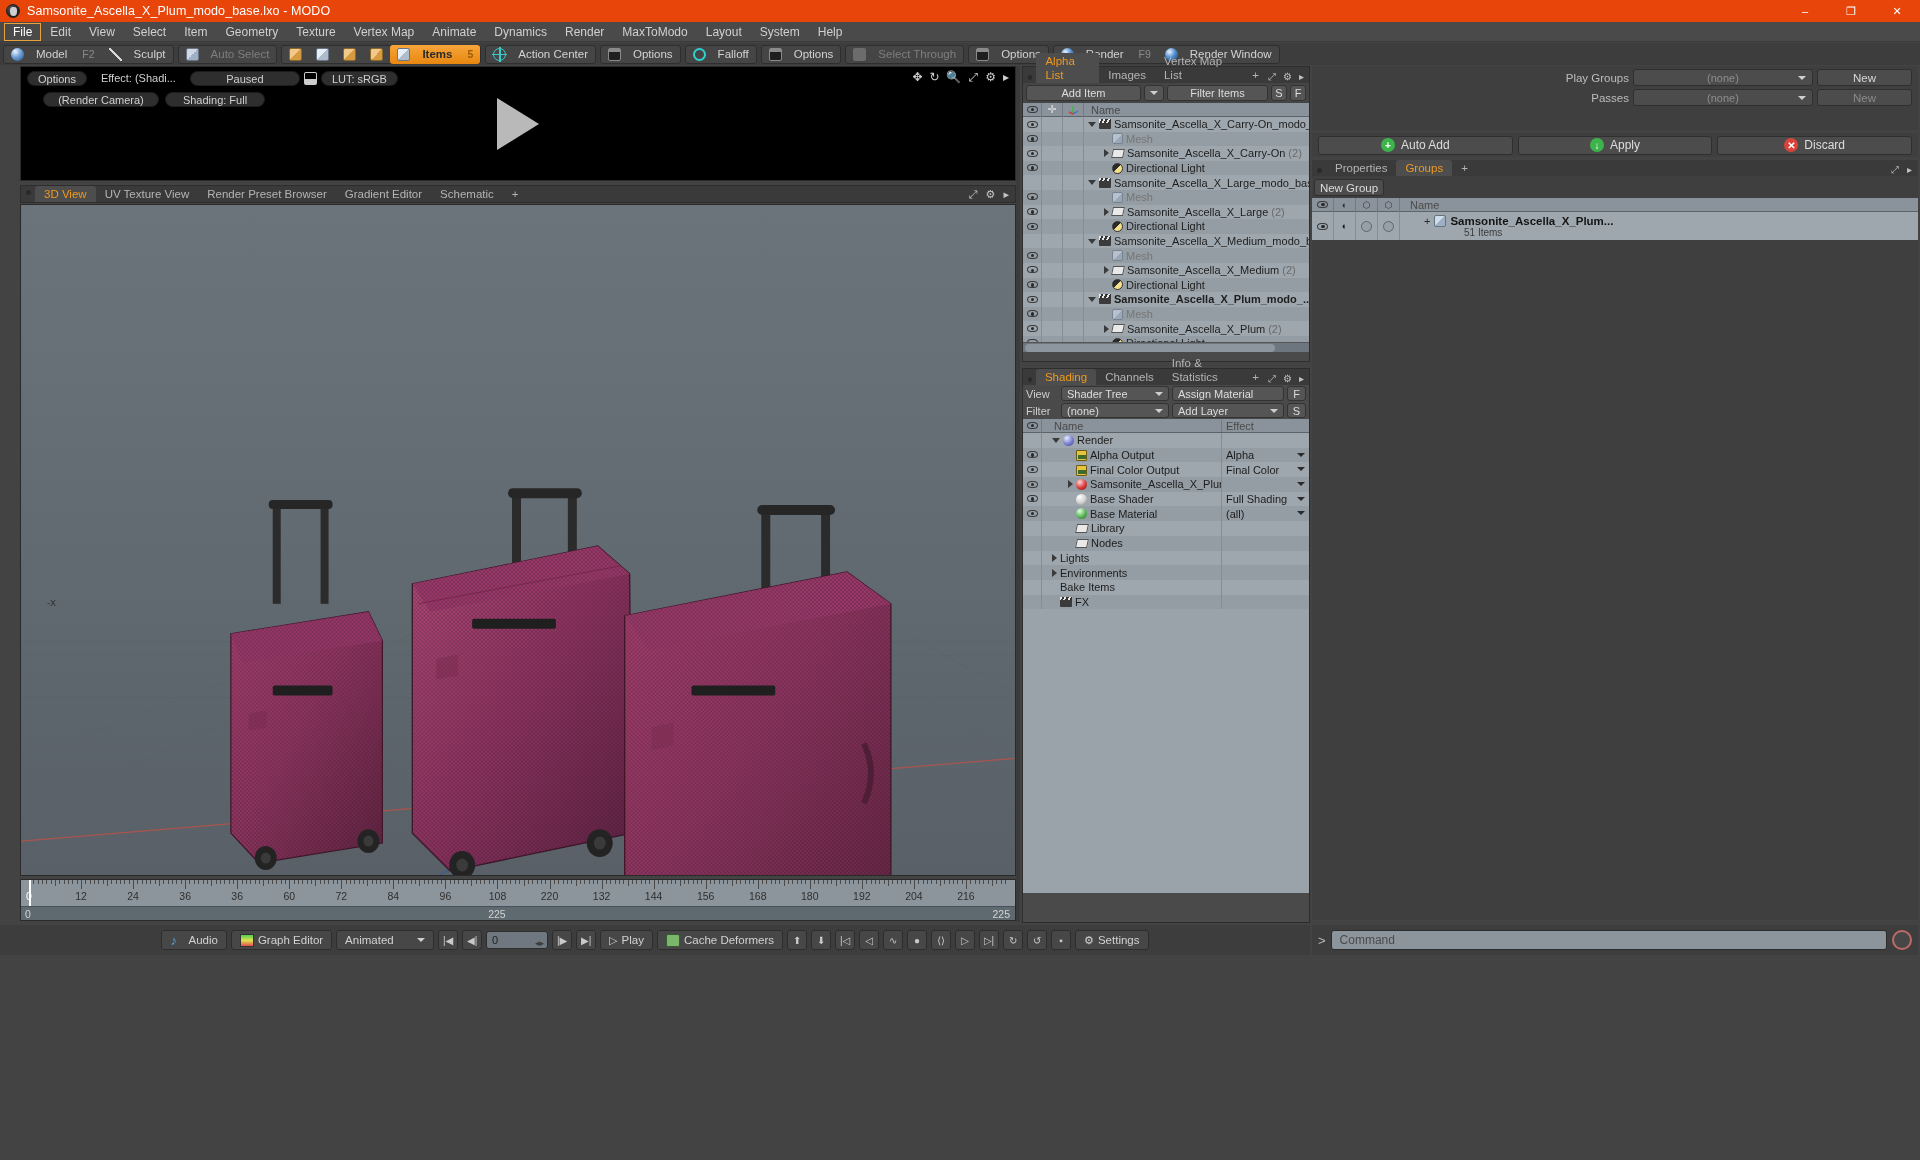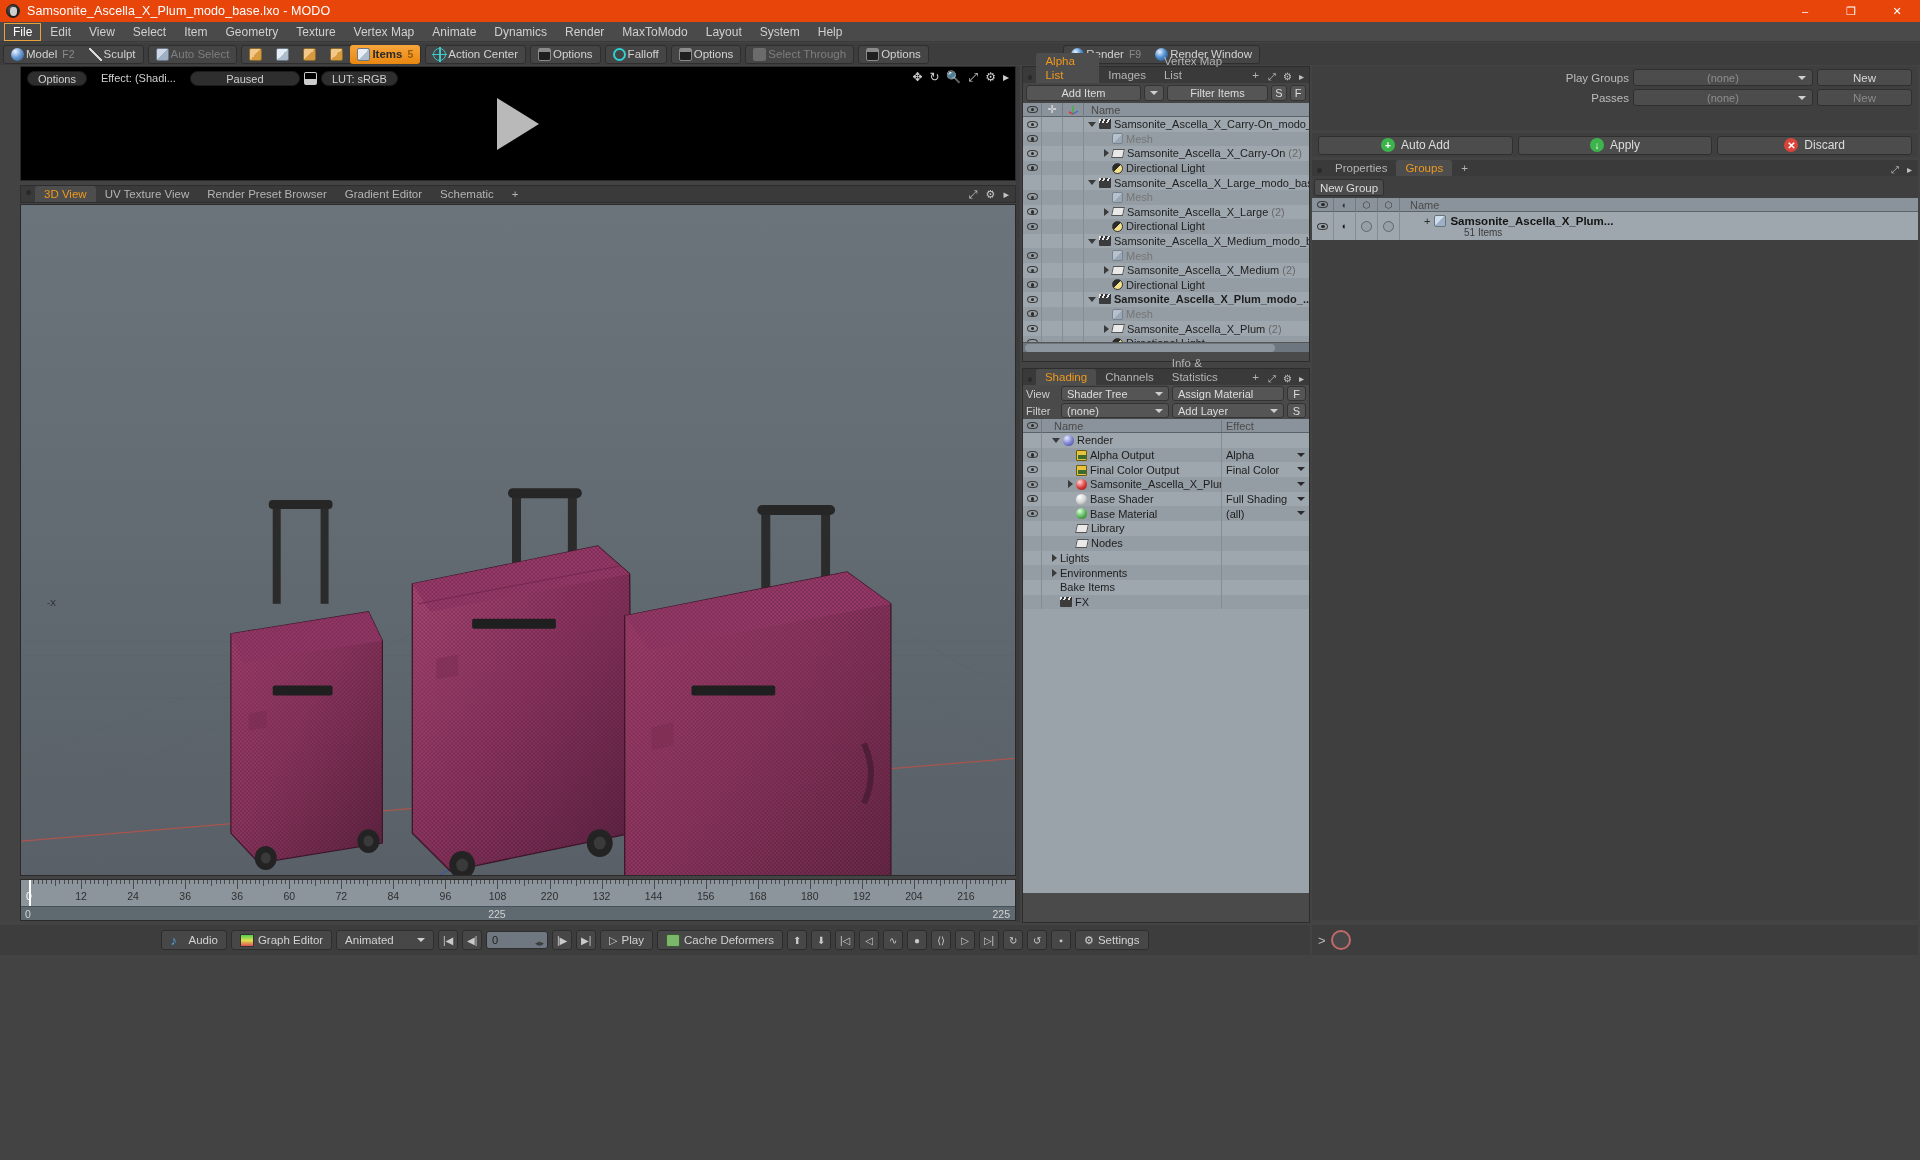--- a/index.html
+++ b/index.html
@@ -40,21 +40,21 @@
   .menu-item { padding:2px 9px; font-size:12px; color:#d0d0d0; line-height:14px; }
   .menu-item.active { background:#4a4a4a; border:1px solid #e8a33d; color:#fff; padding:1px 8px; }
 
   
   .modebar {
     position:absolute; left:0; top:43px; width:1920px; height:22px;
     background:#3d3d3d; display:flex; align-items:center; gap:0px; padding-left:3px;
   }
   .grp { display:flex; align-items:center; border:1px solid #2e2e2e; border-radius:3px;
          height:19px; background:#454545; margin-right:4px; }
-  .tbtn { display:flex; align-items:center; gap:2px; padding:0 7px; height:17px;
+  .tbtn { display:flex; align-items:center; gap:12px; padding:0 7px; height:17px;
           font-size:11.5px; color:#d2d2d2; white-space:nowrap; }
   .tbtn.on { background:linear-gradient(#f7a53b,#e8870f); color:#2a2a2a; border-radius:3px;
              height:19px; font-weight:bold; }
   .tbtn.dim { color:#7e7e7e; }
   .tbtn .key { color:#8a8a8a; font-size:10.5px; margin-left:3px; }
   .tbtn.on .key { color:#9a5c07; }
   .ico { width:13px; height:13px; flex:0 0 auto; display:inline-block; }
   .ico.sphere { border-radius:50%; background:radial-gradient(circle at 33% 28%, #eaf4ff 0%, #6e9ed6 45%, #24507f 100%); }
   .ico.cube-g { background:linear-gradient(135deg,#cfd8e4 50%, #9fb0c4 50%); border:1px solid #6a7787; border-radius:2px; }
   .ico.cube-o { background:linear-gradient(135deg,#f2c98a 50%, #d79b3f 50%); border:1px solid #8b6a2c; border-radius:2px; }
@@ -341,20 +341,24 @@
       <div style="width:13px;height:13px;border:1.5px solid #ccc;border-radius:2px;border-bottom-width:6px;"></div>
       <div class="pill">LUT: sRGB</div>
       <div class="previcons">
         <span>✥</span>
         <span>↻</span>
         <span>🔍</span>
         <span>⤢</span>
         <span>⚙</span>
         <span>▸</span>
       </div>
+    </div>
+    <div class="prevbar2">
+      <div class="pill" style="width:116px;justify-content:center;display:flex;">(Render Camera)</div>
+      <div class="pill" style="width:100px;justify-content:center;display:flex;">Shading: Full</div>
     </div>
     <div class="play-tri"></div>
   </div>
 
   <div class="panel" id="viewTabs">
     <div class="dot"></div>
     <div class="ptab active">3D View</div>
     <div class="ptab">UV Texture View</div>
     <div class="ptab">Render Preset Browser</div>
     <div class="ptab">Gradient Editor</div>
@@ -1273,16 +1277,19 @@
           <span class="shieldico"></span>
           <span style="font-weight:bold;font-size:11.5px;">Samsonite_Ascella_X_Plum...</span>
         </div>
         <div style="font-size:10px;color:#3c3c3c;padding-left:40px;">51 Items</div>
       </div>
     </div>
   </div>
 
   <div class="panel" id="cmdbar">
     <span style="color:#b9b9b9;font-size:13px;">&gt;</span>
+    <div class="cmdfield">
+      <span>Command</span>
+    </div>
     <div class="cmdcircle"></div>
   </div>
 
 </div>
 
 </body></html>

